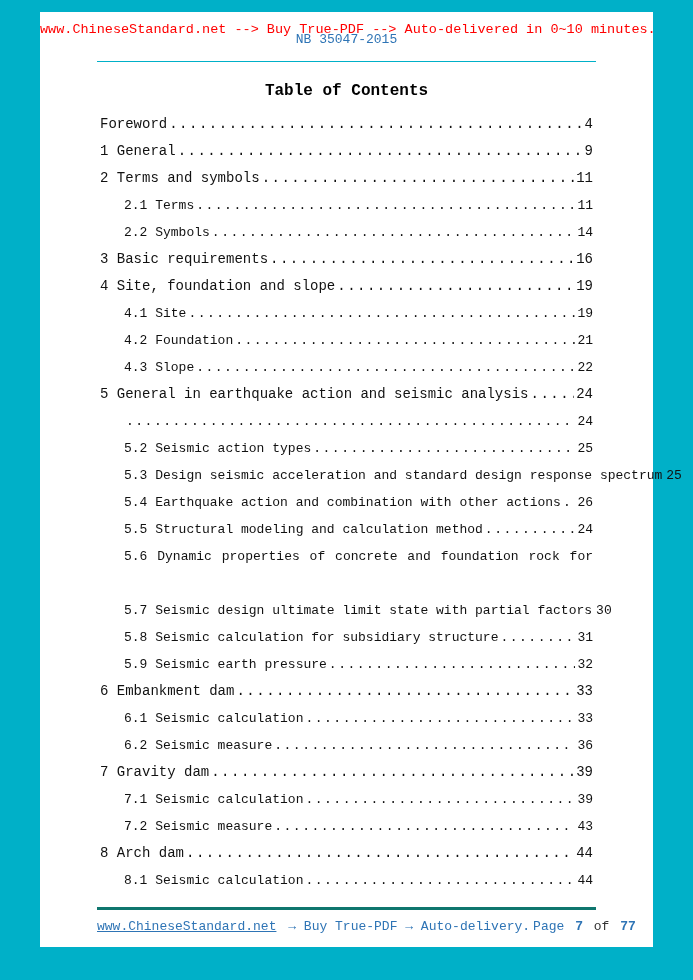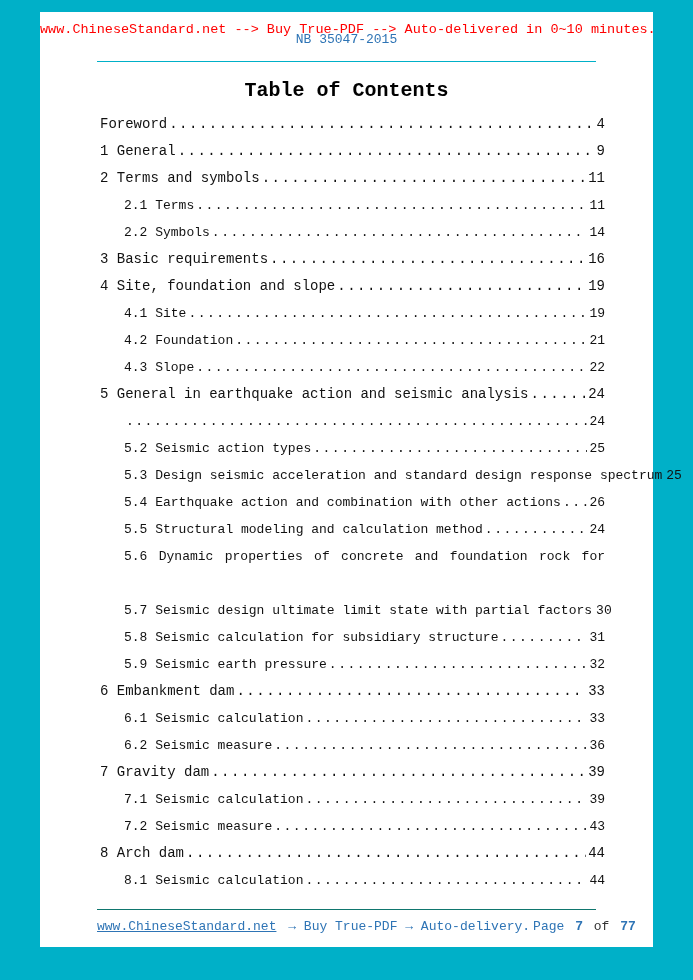--- a/index.html
+++ b/index.html
@@ -26,44 +26,44 @@
     position:absolute; top:20px; left:0; right:0;
     text-align:center; font-size:13px;
     color:#2e74b5; z-index:1;
   }
   .header-rule {
     position:absolute; bottom:0; left:57px; right:57px;
     height:1px; background:#00b0c8;
   }
   .title {
     margin-top:17px; height:24px; line-height:24px;
-    text-align:center; font-size:20px; font-weight:bold; color:#000;
-  }
-  .toc { padding:8px 48px 0 60px; }
+    text-align:center; font-size:16px; font-weight:bold; color:#000;
+  }
+  .toc { padding:8px 60px 0 60px; }
   .toc-row {
     display:flex; height:27px; line-height:27px;
     font-size:14px; color:#111; align-items:stretch;
   }
   .toc-row.level1 { padding-left:24px; font-size:13px; }
   .toc-label { white-space:nowrap; }
   .toc-dots { flex:1; overflow:hidden; white-space:nowrap; margin:0 2px; color:#111; }
   .toc-dots::after {
     content:"........................................................................................................................................................................................................";
     letter-spacing:1.5px;
   }
   .toc-row.wrap { display:block; height:54px; }
   .toc-label-full {
     height:27px; line-height:27px;
     text-align:justify; text-align-last:justify;
     white-space:normal; overflow:hidden;
   }
   .toc-line2 { display:flex; height:27px; line-height:27px; }
   .footer {
     position:absolute; left:57px; right:57px; bottom:13px;
-    border-top:1px solid #0f766e; padding-top:9px;
+    border-top:3px solid #0f766e; padding-top:9px;
     display:flex; justify-content:space-between;
     font-size:13px; color:#2e74b5;
   }
   .footer-left { white-space:nowrap; }
   .footer-link { color:#2e74b5; text-decoration:underline; cursor:pointer; }
   .footer-mid { margin-left:4px; }
   .page-ind { white-space:nowrap; }
   .page-ind .num { font-weight:bold; color:#2e74b5; }
   .page-ind .lbl { color:#2e74b5; }
   .page-ind .of { color:#333; font-weight:normal; }

